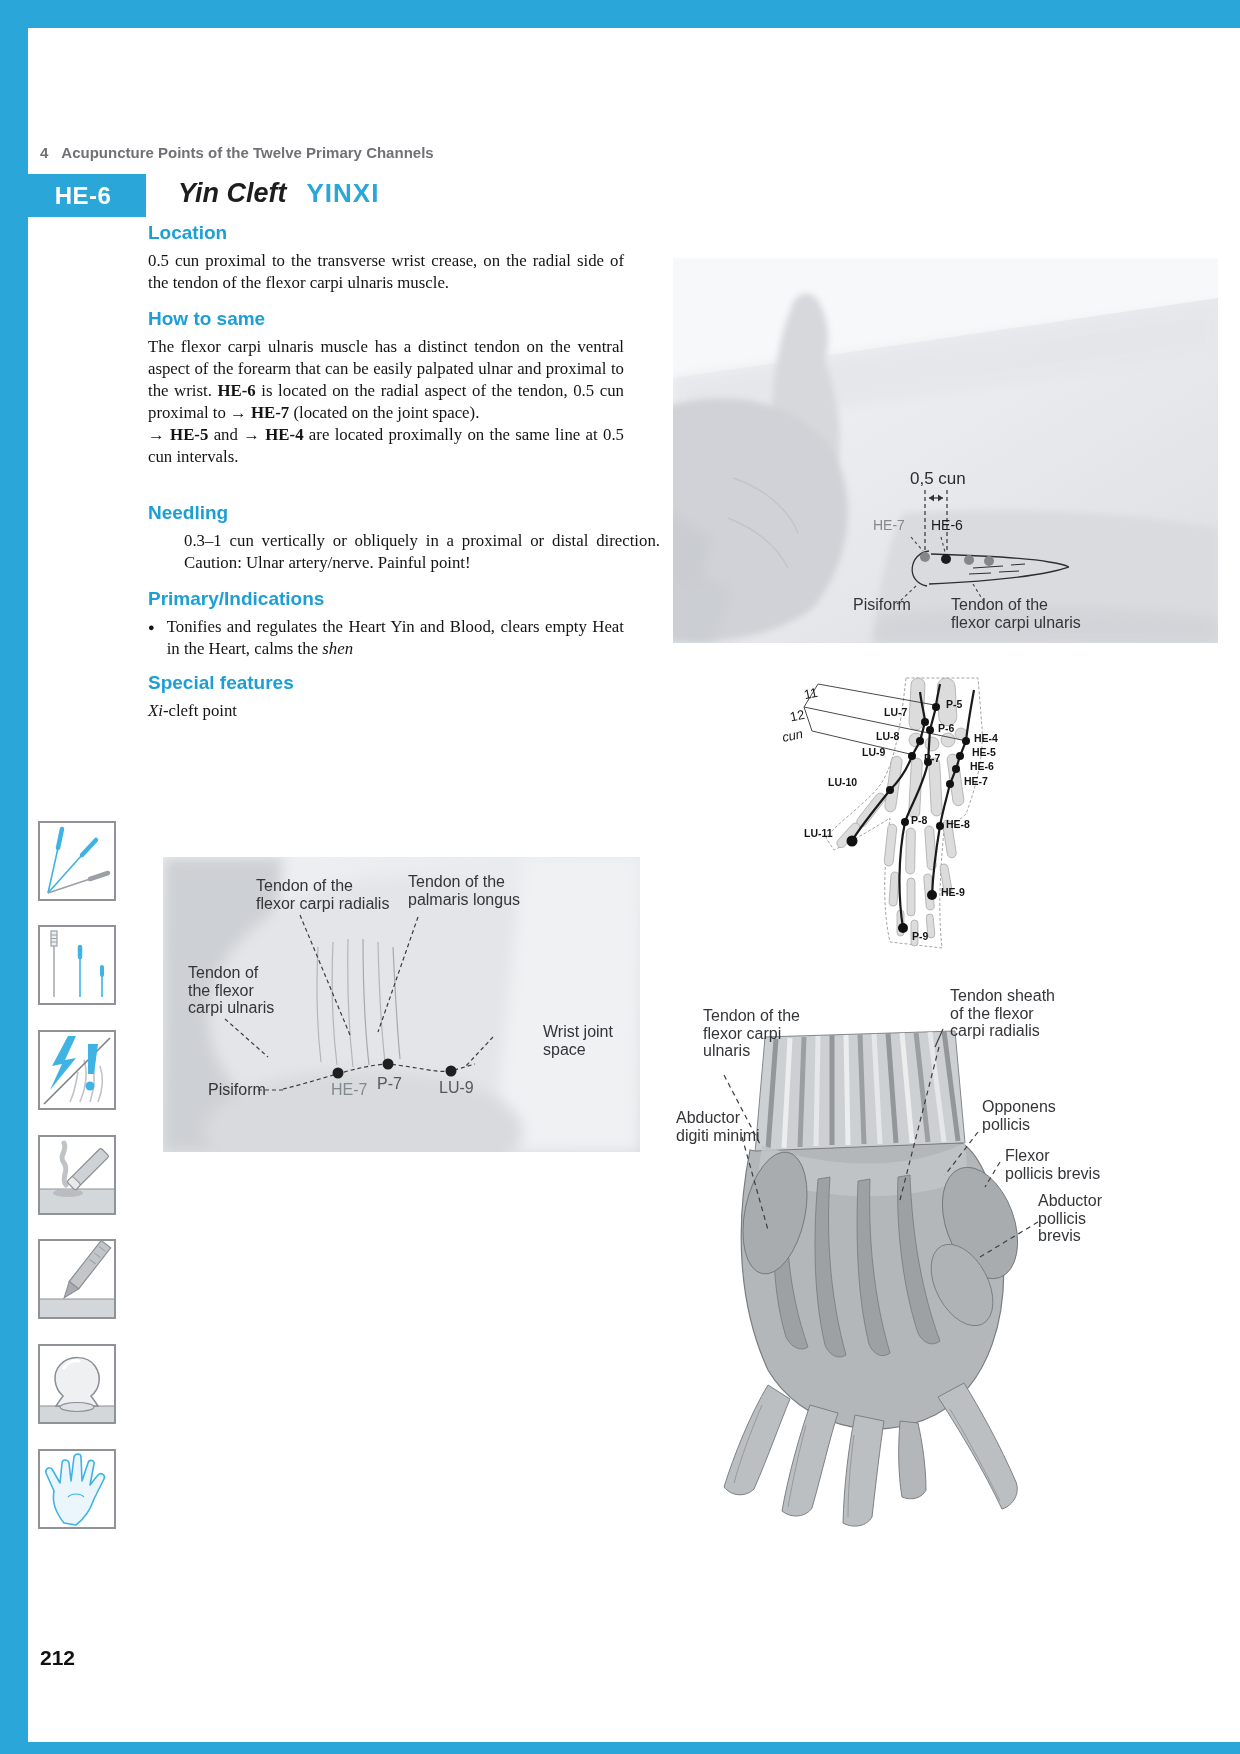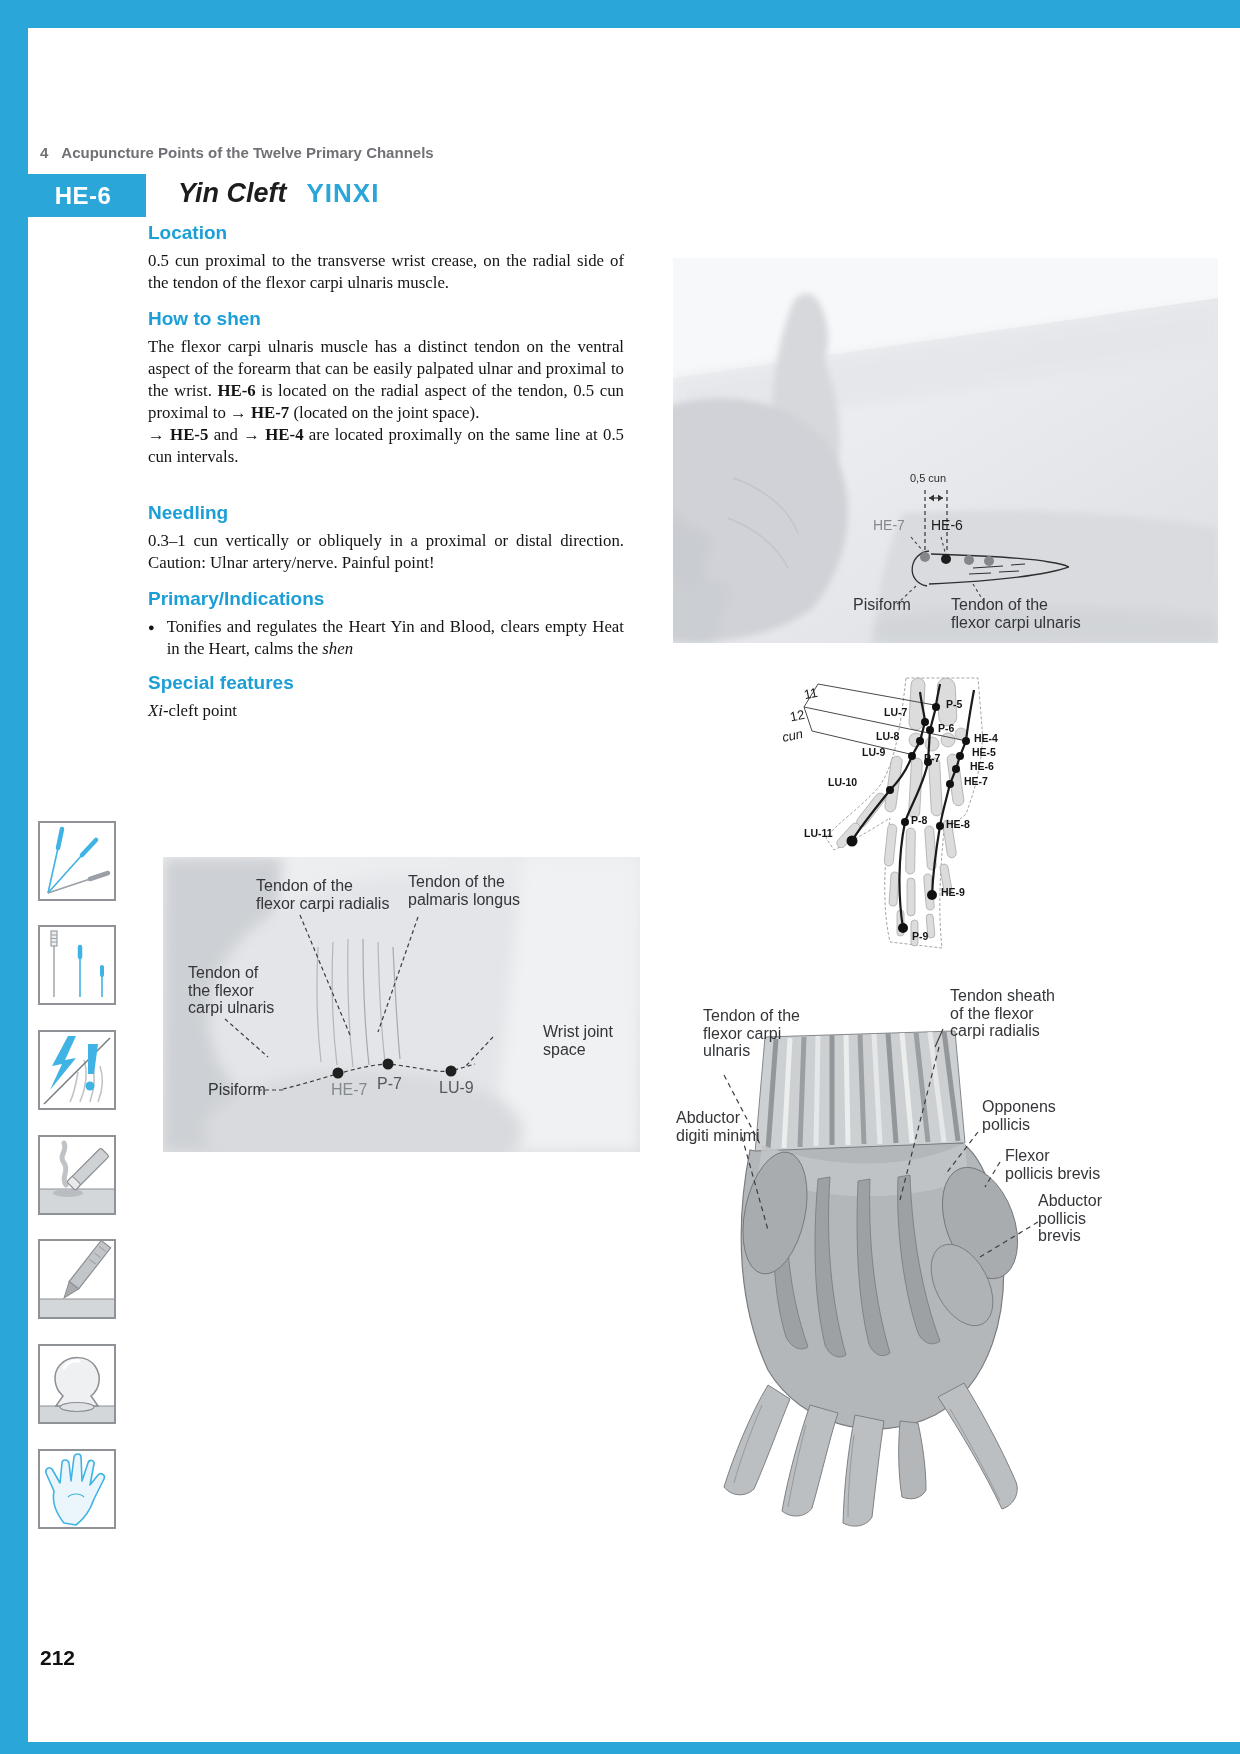--- a/index.html
+++ b/index.html
@@ -26,21 +26,21 @@
   .bullet-row{display:flex;gap:12px;}
   .bullet-glyph{font-size:11px;line-height:22px;}
   
   .fig{position:absolute;}
   .photo1{left:673px;top:258px;width:545px;height:385px;background:linear-gradient(150deg,#f3f4f6 0%,#e9ebee 45%,#dcdee2 100%);}
   .photo2{left:163px;top:857px;width:477px;height:295px;background:linear-gradient(160deg,#f0f1f3 0%,#e3e5e8 55%,#d8dadd 100%);}
   .figlabel{position:absolute;font-size:16px;line-height:17.5px;color:#333538;}
   .ml{white-space:pre-line;}
   .gray{color:#84898e;}
   .dark{color:#1c1c1c;}
-  .cun-label{font-size:11px;color:#2c2c2c;}
+  .cun-label{font-size:17px;color:#2c2c2c;}
   .ptlabel{position:absolute;font-size:10.5px;font-weight:bold;color:#151515;line-height:12px;}
   .scale-num{position:absolute;font-size:13px;color:#222;transform:rotate(-12deg);}
   
   .icon-box{position:absolute;left:38px;width:78px;height:80px;background:#fff;border:2px solid #8f9296;box-sizing:border-box;}
   .page-num{left:40px;top:1646px;font-weight:bold;font-size:21px;color:#111;}
 </style>
 </head>
 <body>
 
 <div class="page">
@@ -58,28 +58,28 @@
     <span>HE-6</span>
   </div>
   <div class="abs title-row">
     <span class="title-en">Yin Cleft</span>
     <span class="title-py">YINXI</span>
   </div>
 
   <h3 class="sec" style="top:222px;">Location</h3>
   <div class="body" style="top:250px;">0.5 cun proximal to the transverse wrist crease, on the radial side of the tendon of the flexor carpi ulnaris muscle.</div>
 
-  <h3 class="sec" style="top:308px;">How to shen</h3>
+  <h3 class="sec" style="top:308px;">How to same</h3>
   <div class="body" style="top:336px;">
     <span>The flexor carpi ulnaris muscle has a distinct tendon on the ventral aspect of the forearm that can be easily palpated ulnar and proximal to the wrist. </span><b>HE-6</b><span> is located on the radial aspect of the tendon, 0.5 cun proximal to </span><b>→ HE-7</b><span> (located on the joint space).</span><br>
     <b>→ HE-5</b><span> and </span><b>→ HE-4</b><span> are located proximally on the same line at 0.5 cun intervals.</span>
   </div>
 
   <h3 class="sec" style="top:502px;">Needling</h3>
-  <div class="body" style="top:530px;">0.3–1 cun vertically or obliquely in a proximal or distal direction. Caution: Ulnar artery/nerve. Painful point!</div>
+  <div class="body" style="top:530px;margin-left:36px;">0.3–1 cun vertically or obliquely in a proximal or distal direction. Caution: Ulnar artery/nerve. Painful point!</div>
 
   <h3 class="sec" style="top:588px;">Primary/Indications</h3>
   <div class="body" style="top:616px;">
     <div class="bullet-row">
       <span class="bullet-glyph">●</span>
       <span><span>Tonifies and regulates the Heart Yin and Blood, clears empty Heat in the Heart, calms the </span><i>shen</i></span>
     </div>
   </div>
 
   <h3 class="sec" style="top:672px;">Special features</h3>

